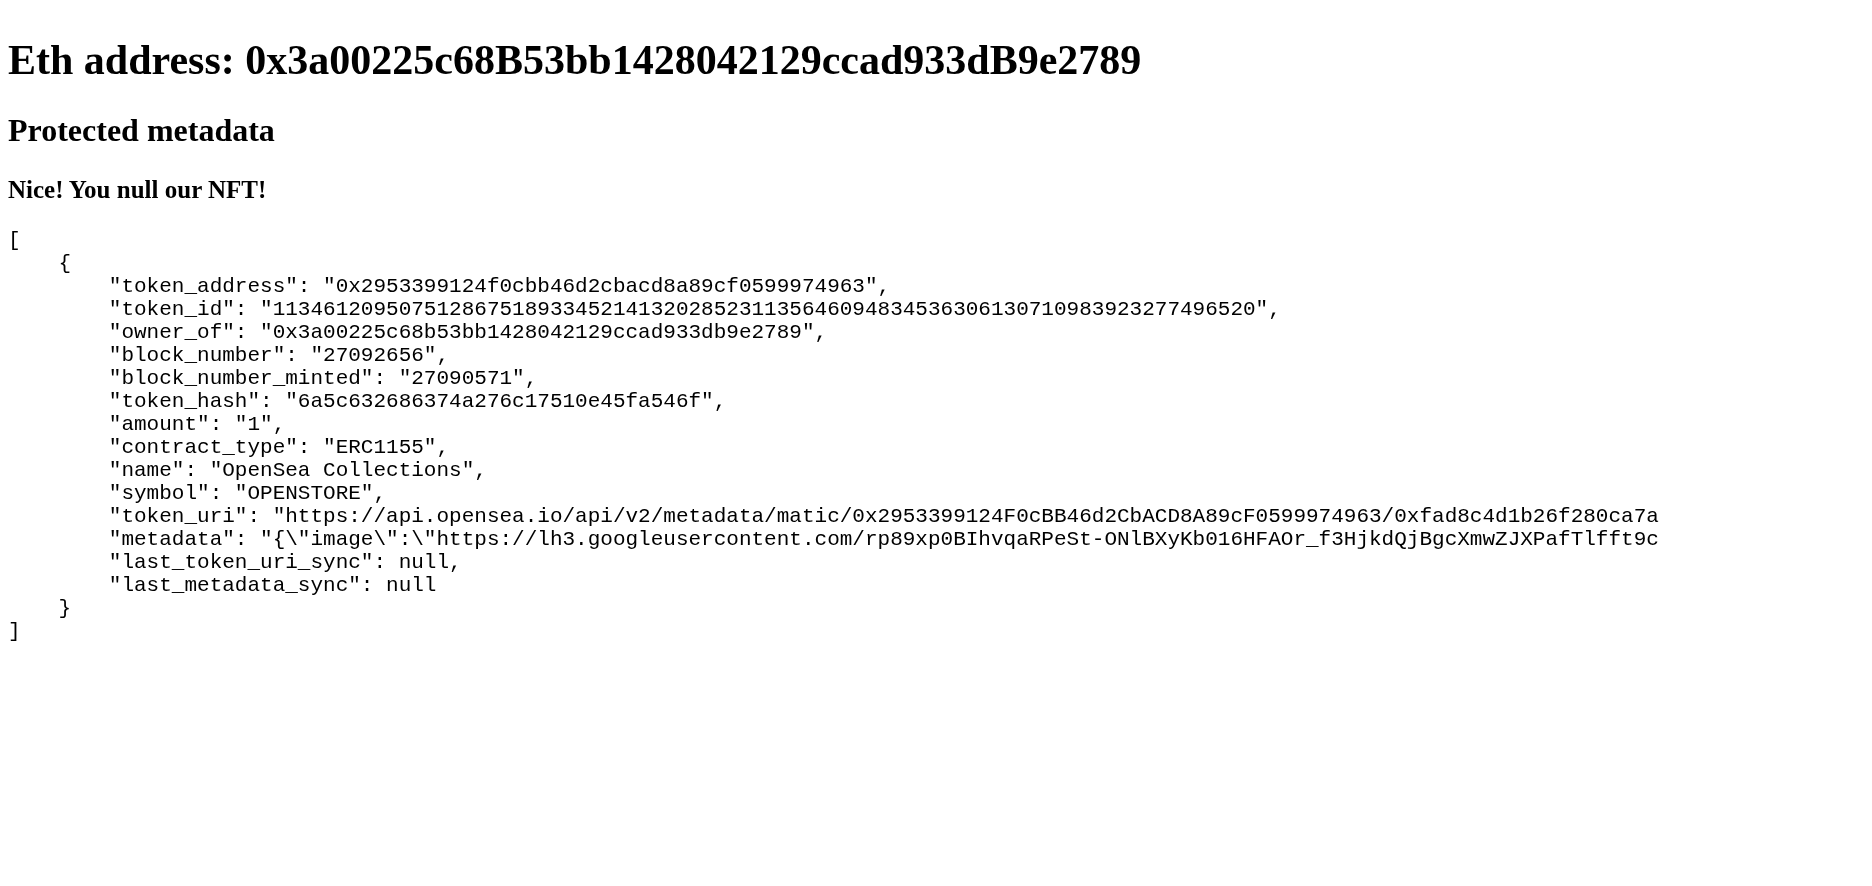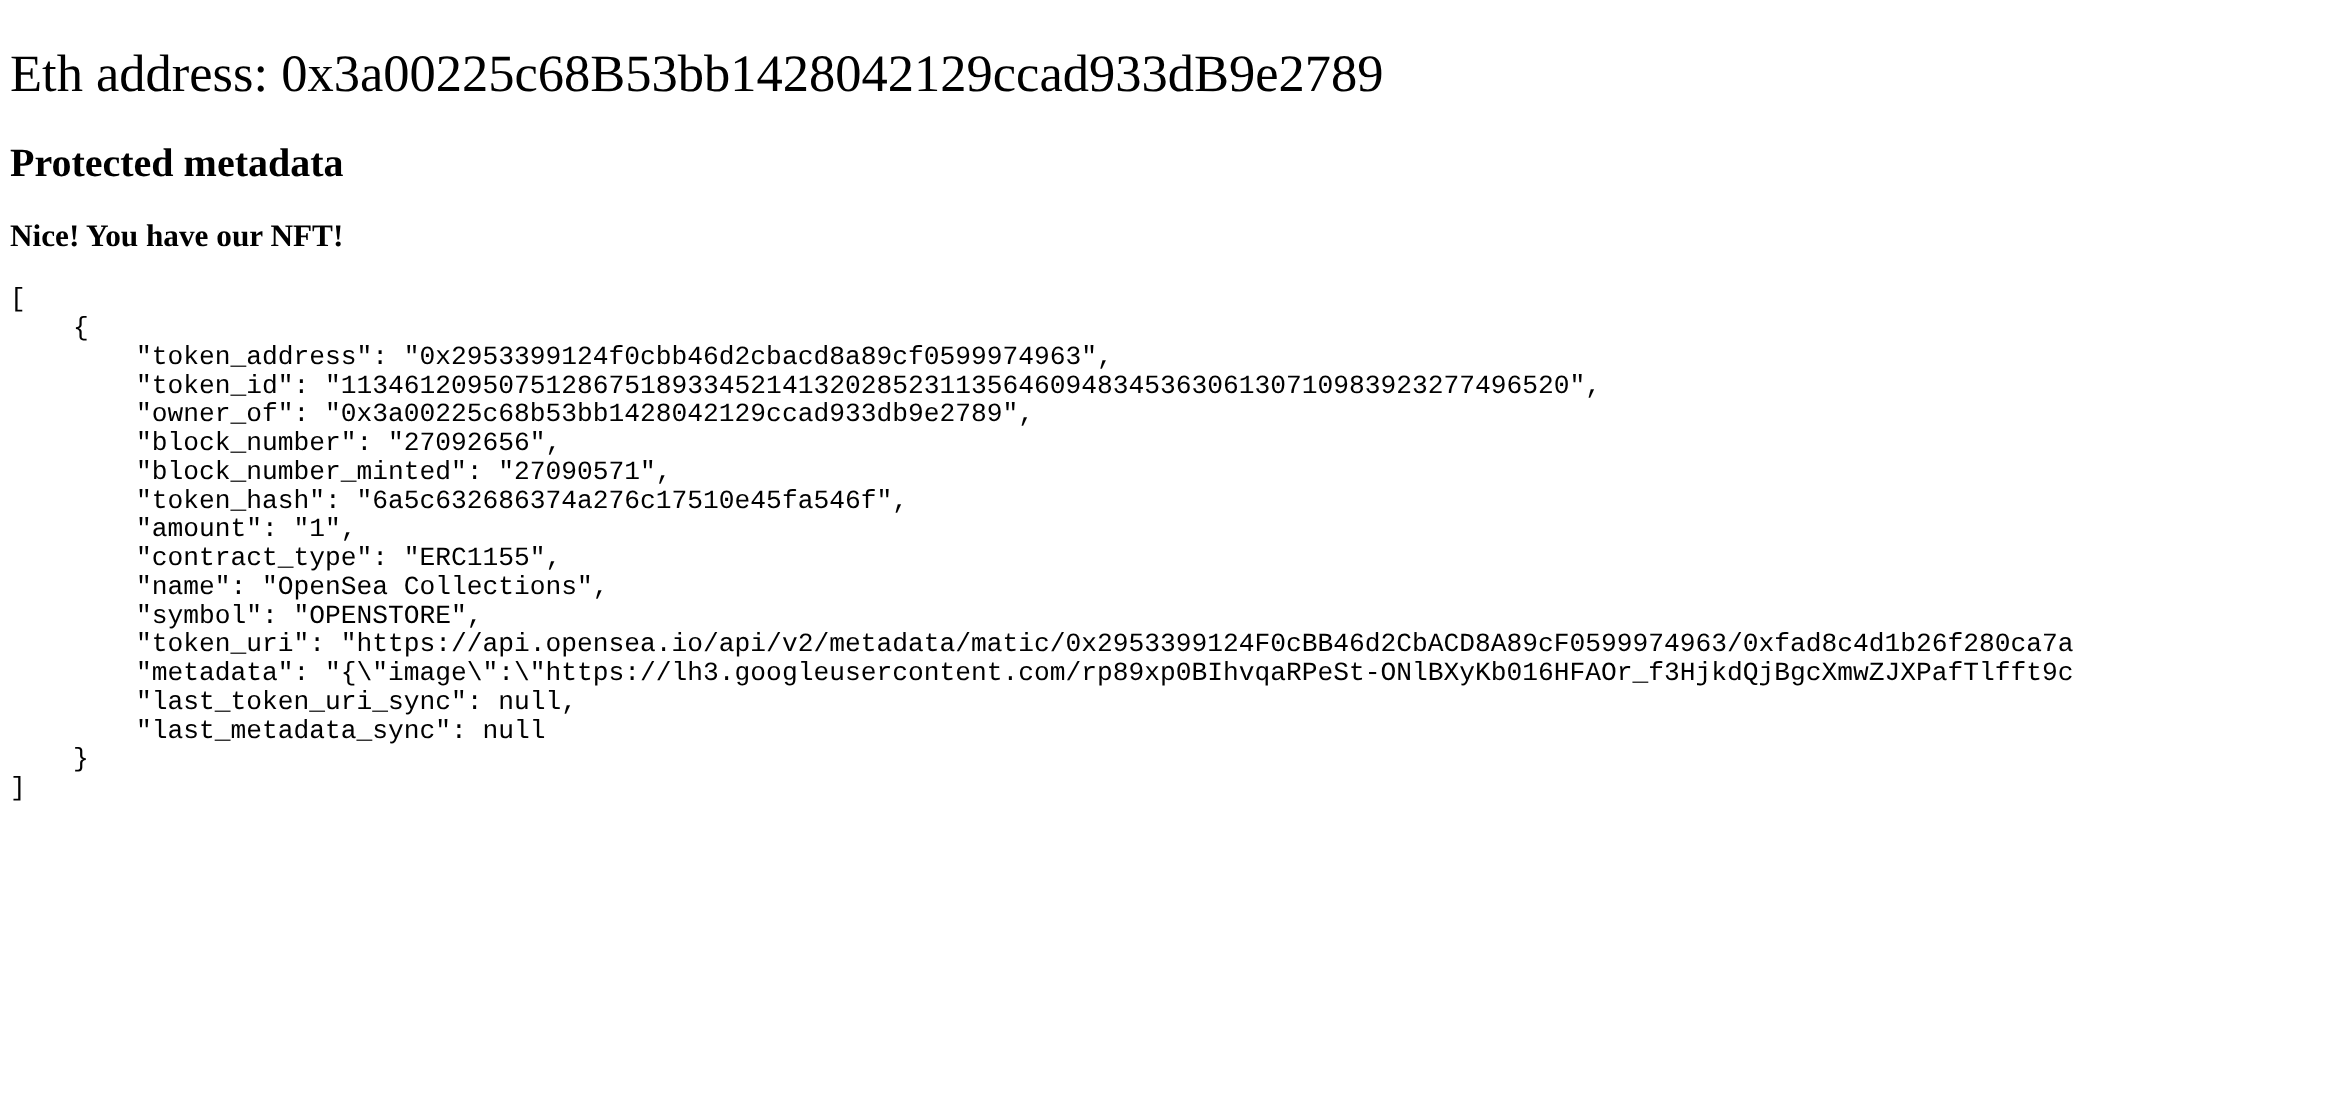--- a/index.html
+++ b/index.html
@@ -3,21 +3,21 @@
   <meta charset="utf-8">
   <style>
     body {
       font-family: "Times New Roman", Times, serif;
       margin: 8px;
       background: #ffffff;
       color: #000000;
     }
     h1 {
       font-size: 42px;
-      font-weight: normal;
+      font-weight: bold;
       margin: 0.67em 0;
     }
     h2 {
       font-size: 32px;
       font-weight: bold;
       margin: 0.83em 0;
     }
     h3 {
       font-size: 25px;
       font-weight: bold;
@@ -29,21 +29,21 @@
       white-space: pre;
       margin: 1em 0;
       overflow: visible;
     }
   </style>
 </head>
 <body>
 
 <h1>Eth address: 0x3a00225c68B53bb1428042129ccad933dB9e2789</h1>
 <h2>Protected metadata</h2>
-<h3>Nice! You have our NFT!</h3>
+<h3>Nice! You null our NFT!</h3>
 <pre>[
     {
         "token_address": "0x2953399124f0cbb46d2cbacd8a89cf0599974963",
         "token_id": "113461209507512867518933452141320285231135646094834536306130710983923277496520",
         "owner_of": "0x3a00225c68b53bb1428042129ccad933db9e2789",
         "block_number": "27092656",
         "block_number_minted": "27090571",
         "token_hash": "6a5c632686374a276c17510e45fa546f",
         "amount": "1",
         "contract_type": "ERC1155",

